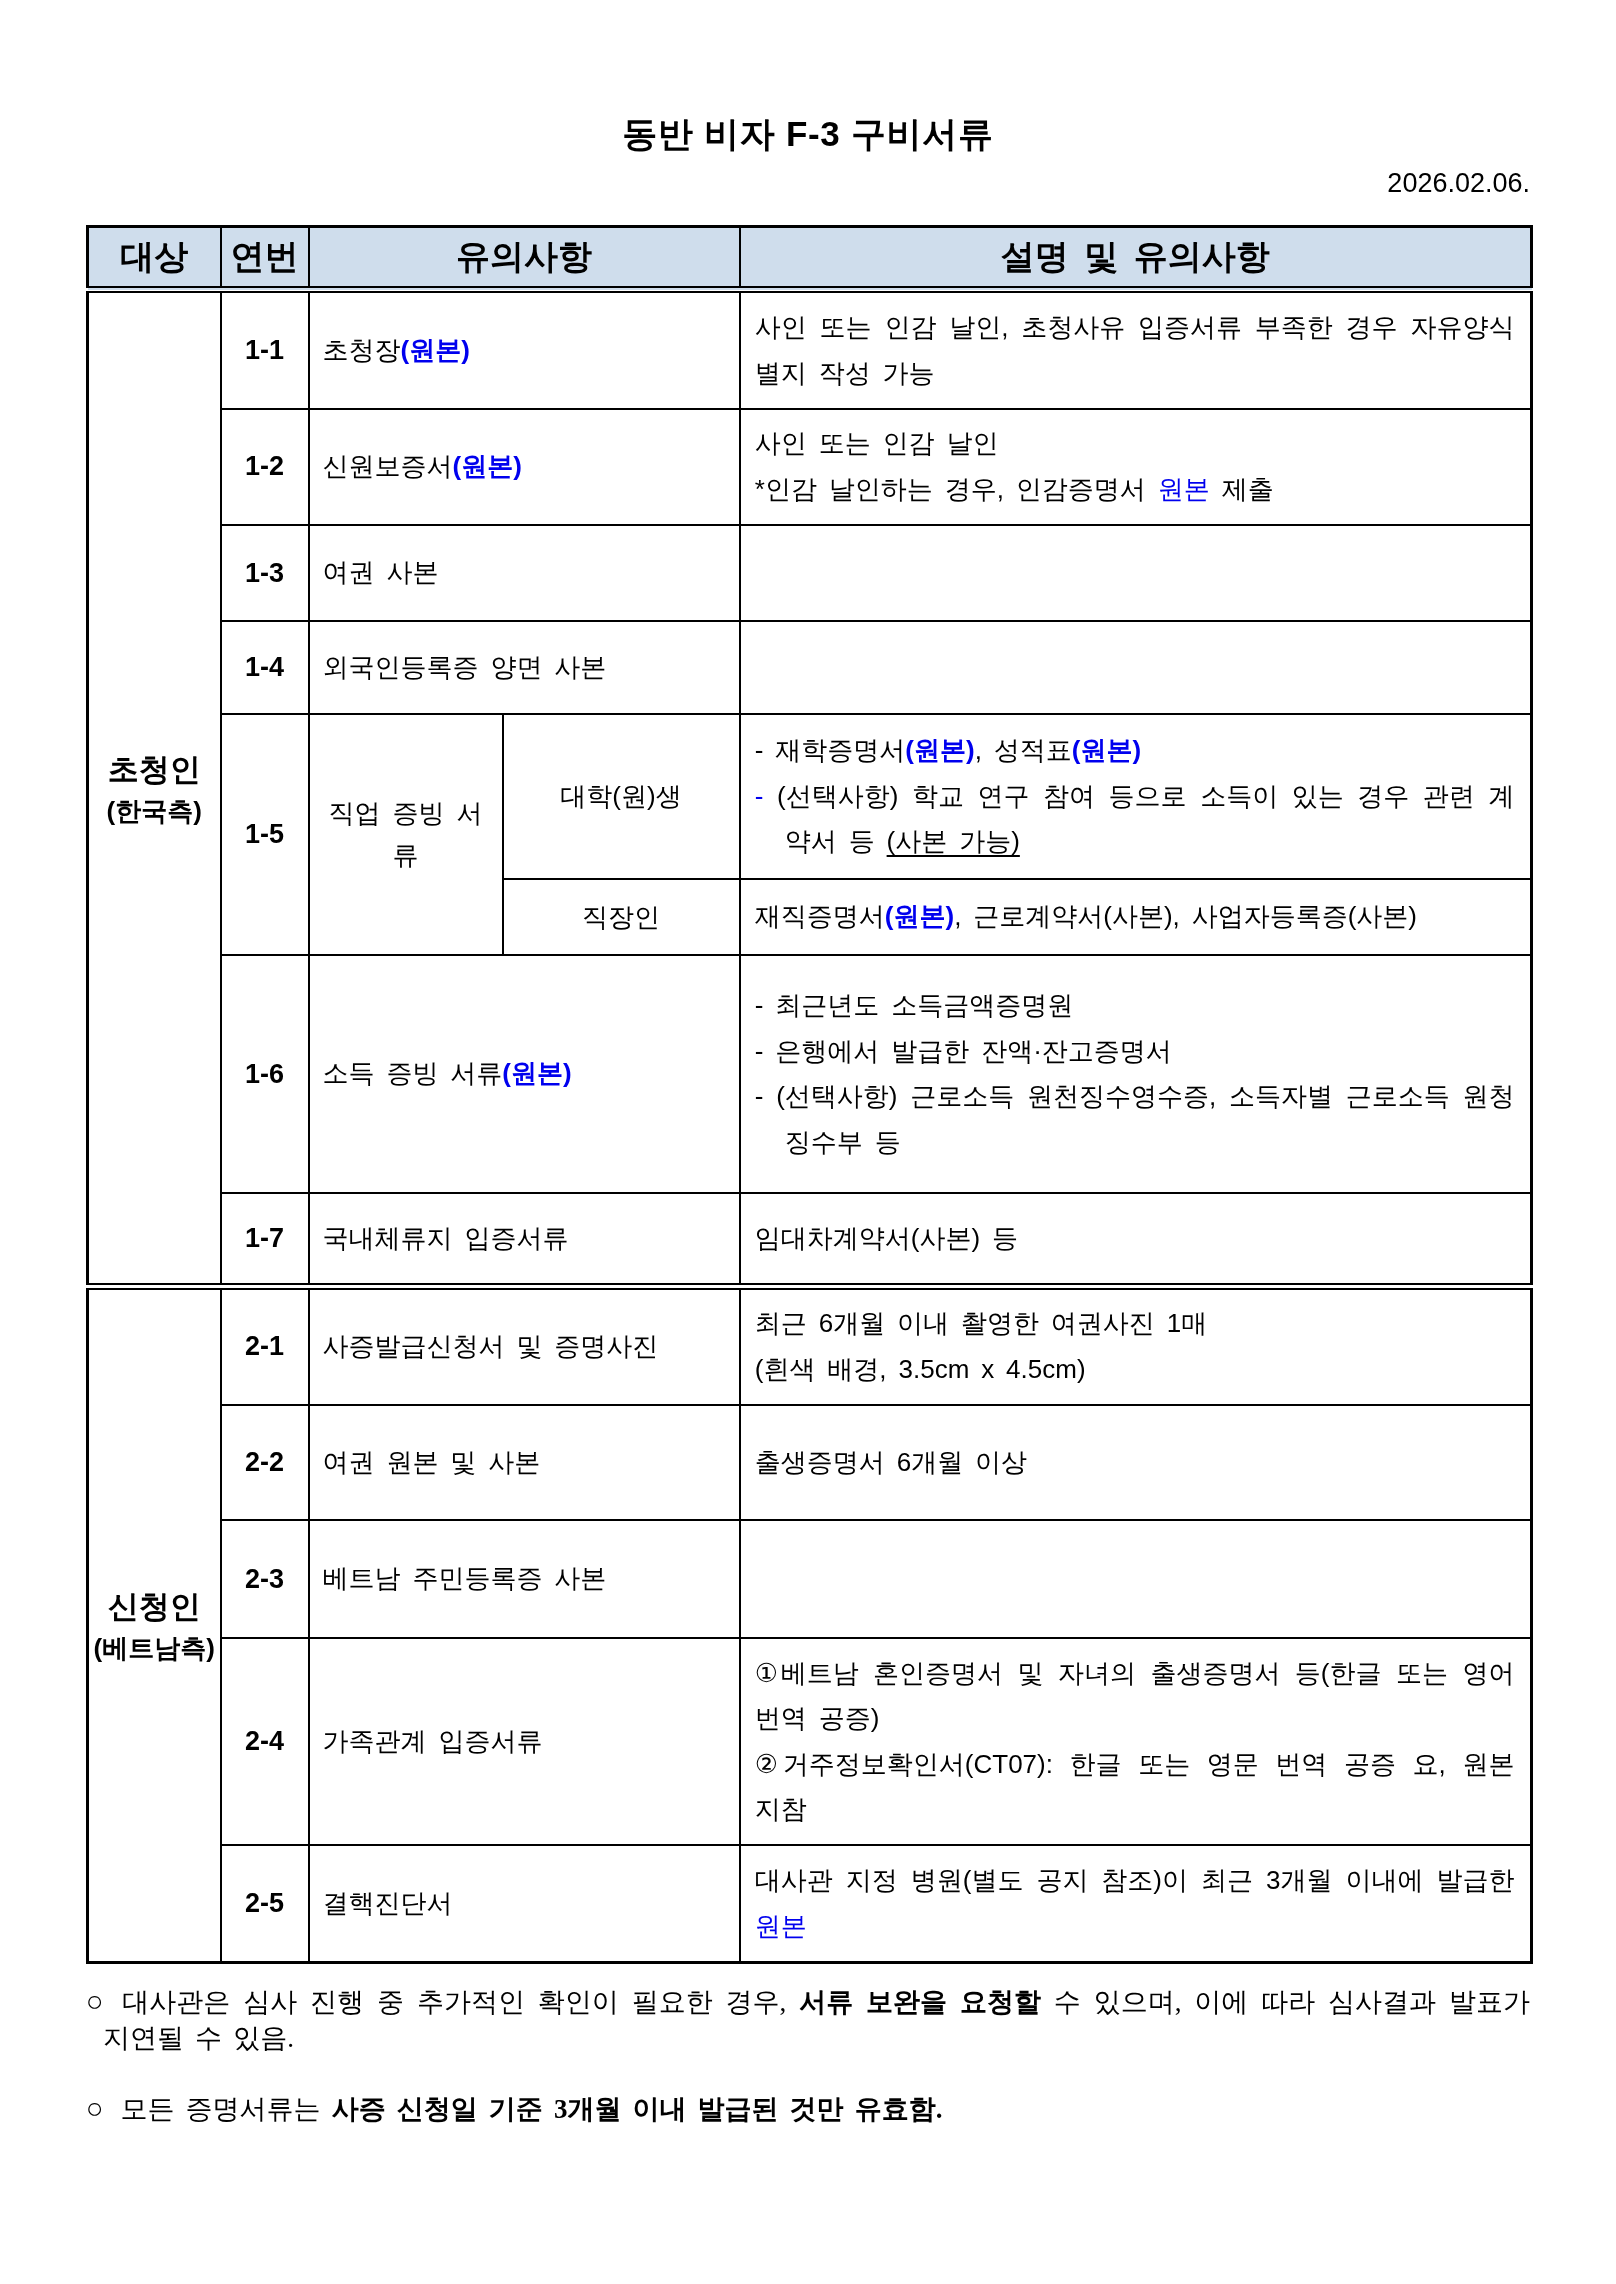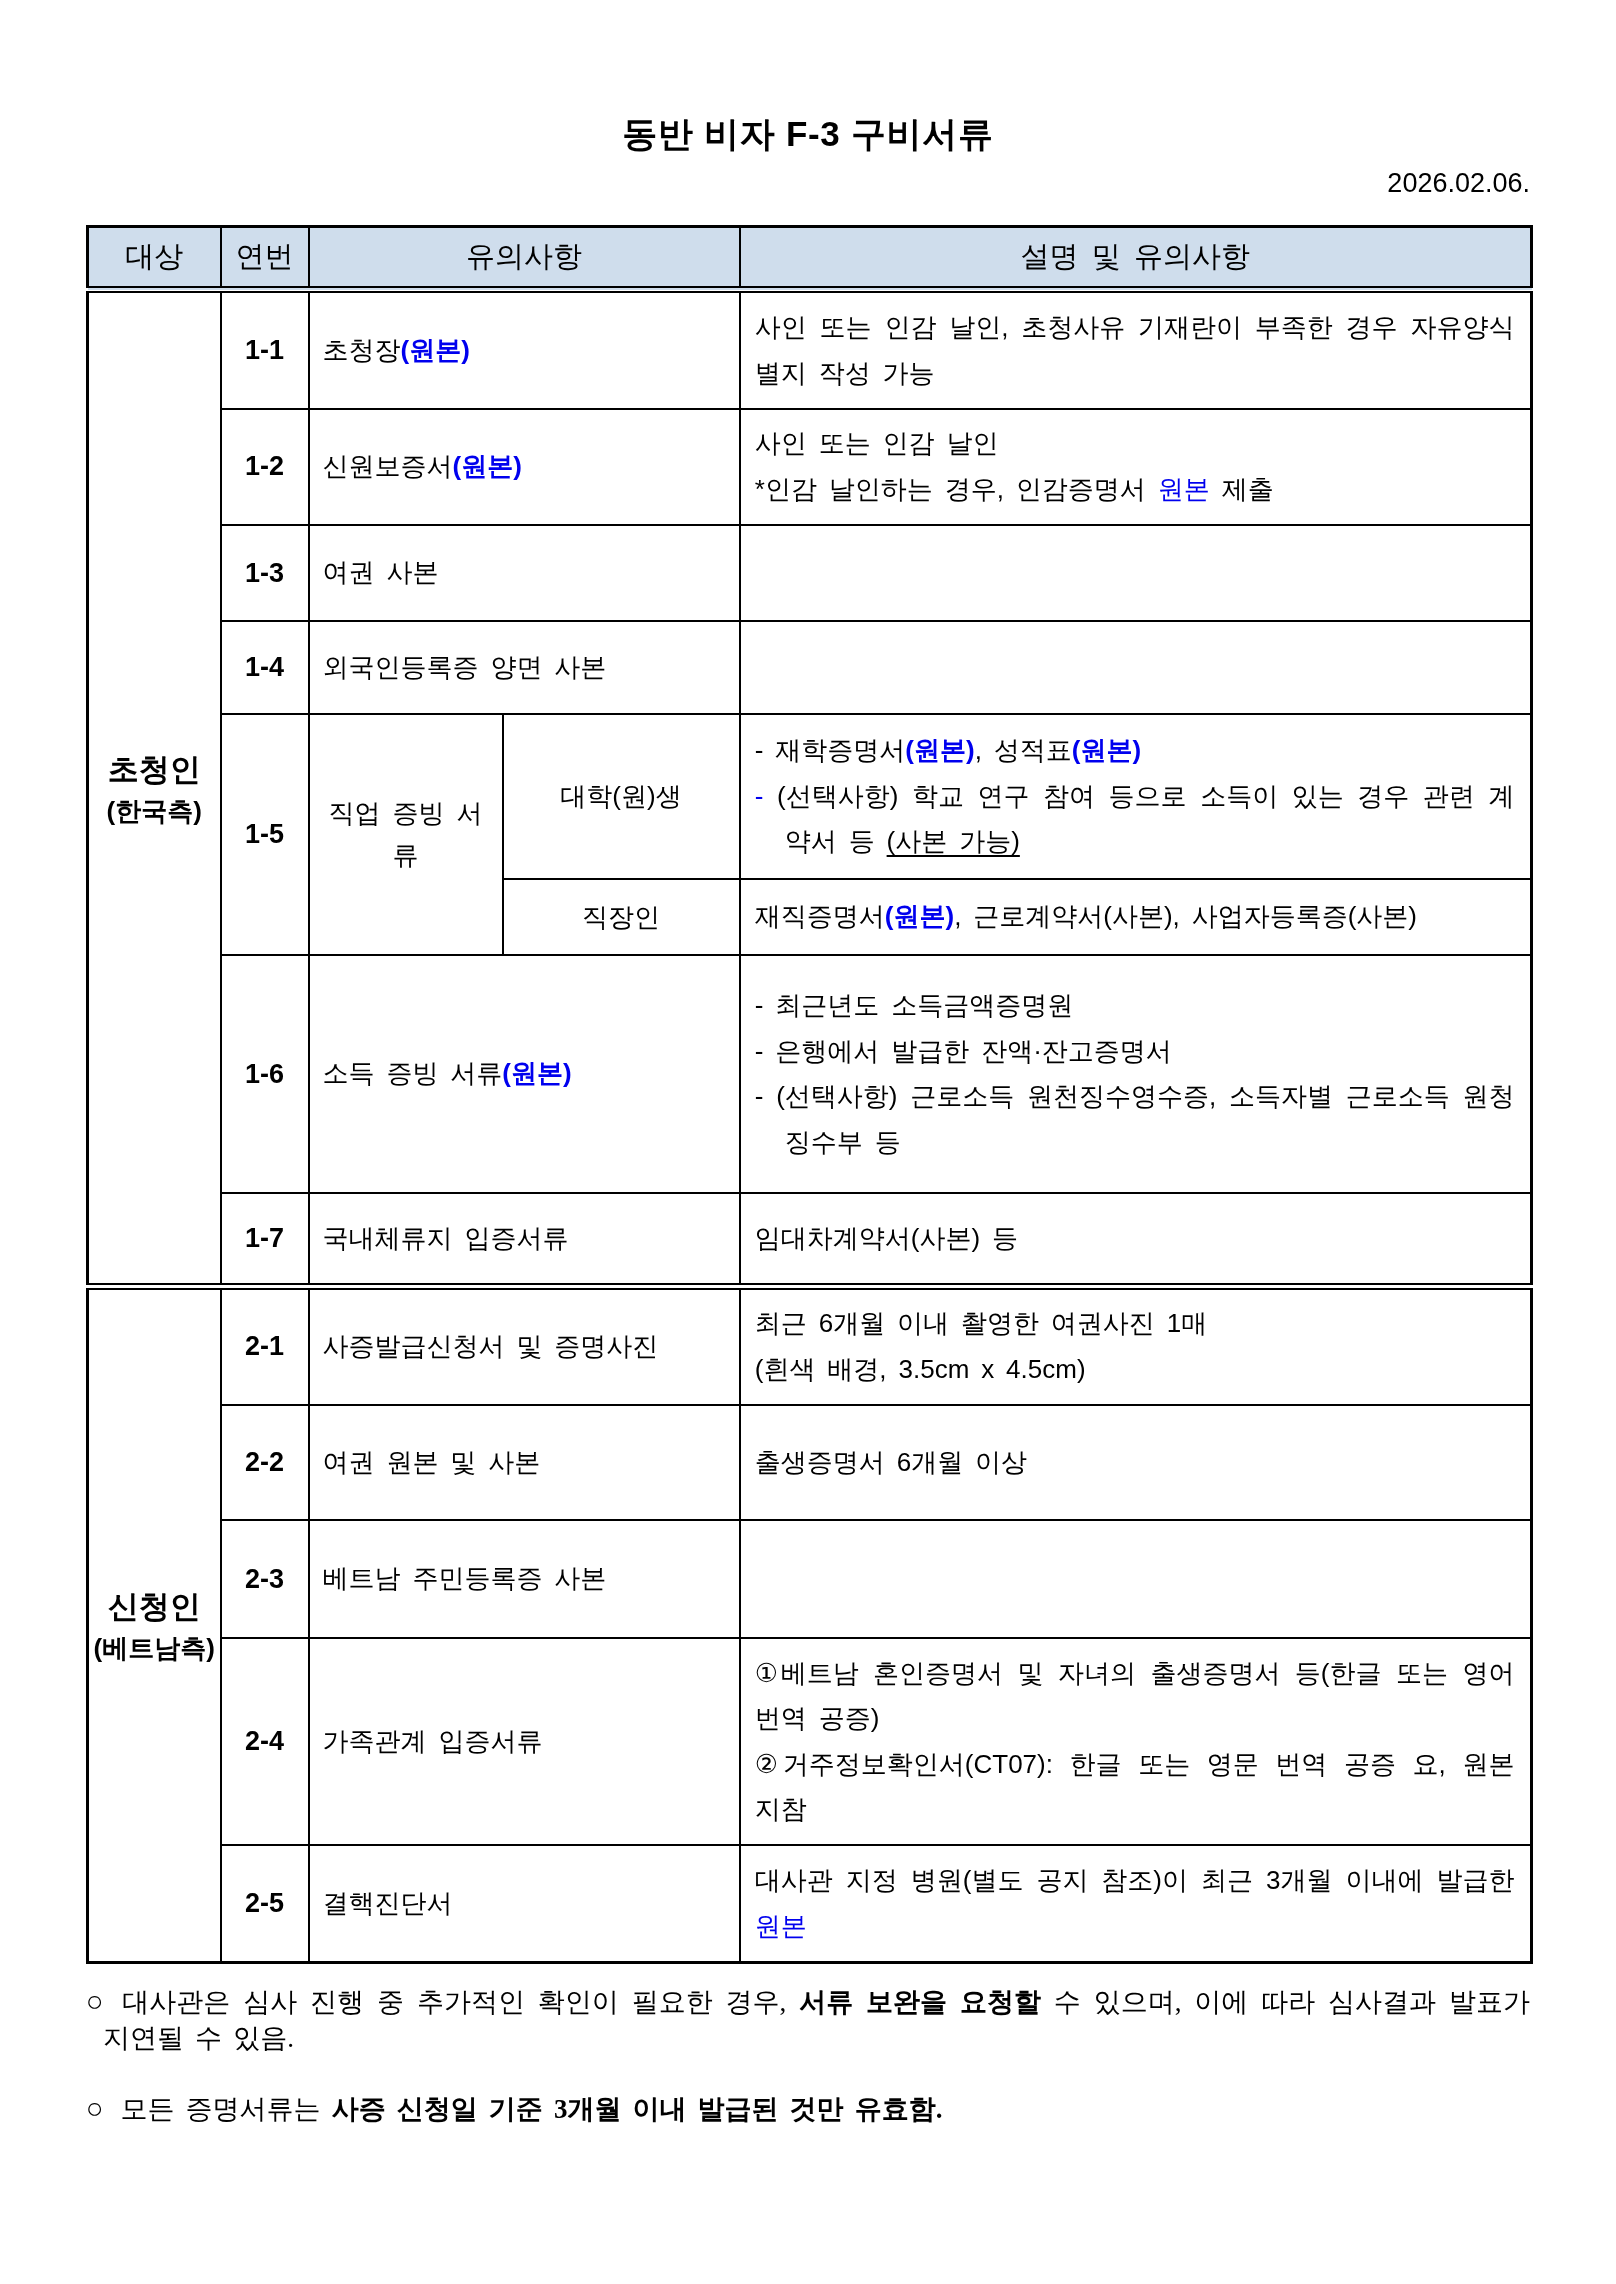--- a/index.html
+++ b/index.html
@@ -23,21 +23,21 @@
     border-collapse:collapse; table-layout:fixed; width:1444px;
     border:3.9px solid #000; margin-top:7.8px;
   }
   .doc-table th, .doc-table td {
     border:2px solid #000; border-top-width:2.6px; border-bottom-width:2.6px;
     vertical-align:middle; word-spacing:0.18em;
   }
   .doc-table thead th {
     background:var(--header-bg);
     border-bottom:7.8px double #000;
-    font-size:29px; font-weight:normal; 
+    font-size:34px; font-weight:bold; 
   }
   tr.sec-start > td { border-top:7.8px double #000; }
 
   td.target-cell { text-align:center;margin-top:28px; }
   .target-main { font-size:31px; font-weight:bold; line-height:1.5; }
   .target-sub  { font-size:26px; font-weight:bold; line-height:1.4; }
 
   td.no-cell { text-align:center; font-size:27px; font-weight:bold; }
 
   td.doc-cell { font-size:26px; line-height:1.6; padding:7.8px 13px; }
@@ -88,21 +88,21 @@
     <tbody>
 
       <tr style="height:96px">
         <td class="target-cell" rowspan="8">
           <div class="target-main">초청인</div>
           <div class="target-sub">(한국측)</div>
         </td>
         <td class="no-cell">1-1</td>
         <td class="doc-cell" colspan="2"><span>초청장</span><span style="color: var(--accent); font-weight: bold;">(원본)</span></td>
         <td class="desc-cell">
-          <div class="p"><span>사인 또는 인감 날인, 초청사유 기재란이 부족한 경우 자유양식 별지 작성 가능</span></div>
+          <div class="p"><span>사인 또는 인감 날인, 초청사유 입증서류 부족한 경우 자유양식 별지 작성 가능</span></div>
         </td>
       </tr>
       <tr style="height:99px">
         <td class="no-cell">1-2</td>
         <td class="doc-cell" colspan="2"><span>신원보증서</span><span style="color: var(--accent); font-weight: bold;">(원본)</span></td>
         <td class="desc-cell">
           <div class="p single"><span>사인 또는 인감 날인</span></div>
           <div class="p single"><span>*인감 날인하는 경우, 인감증명서 </span><span style="color: var(--accent);">원본</span><span> 제출</span></div>
         </td>
       </tr>

